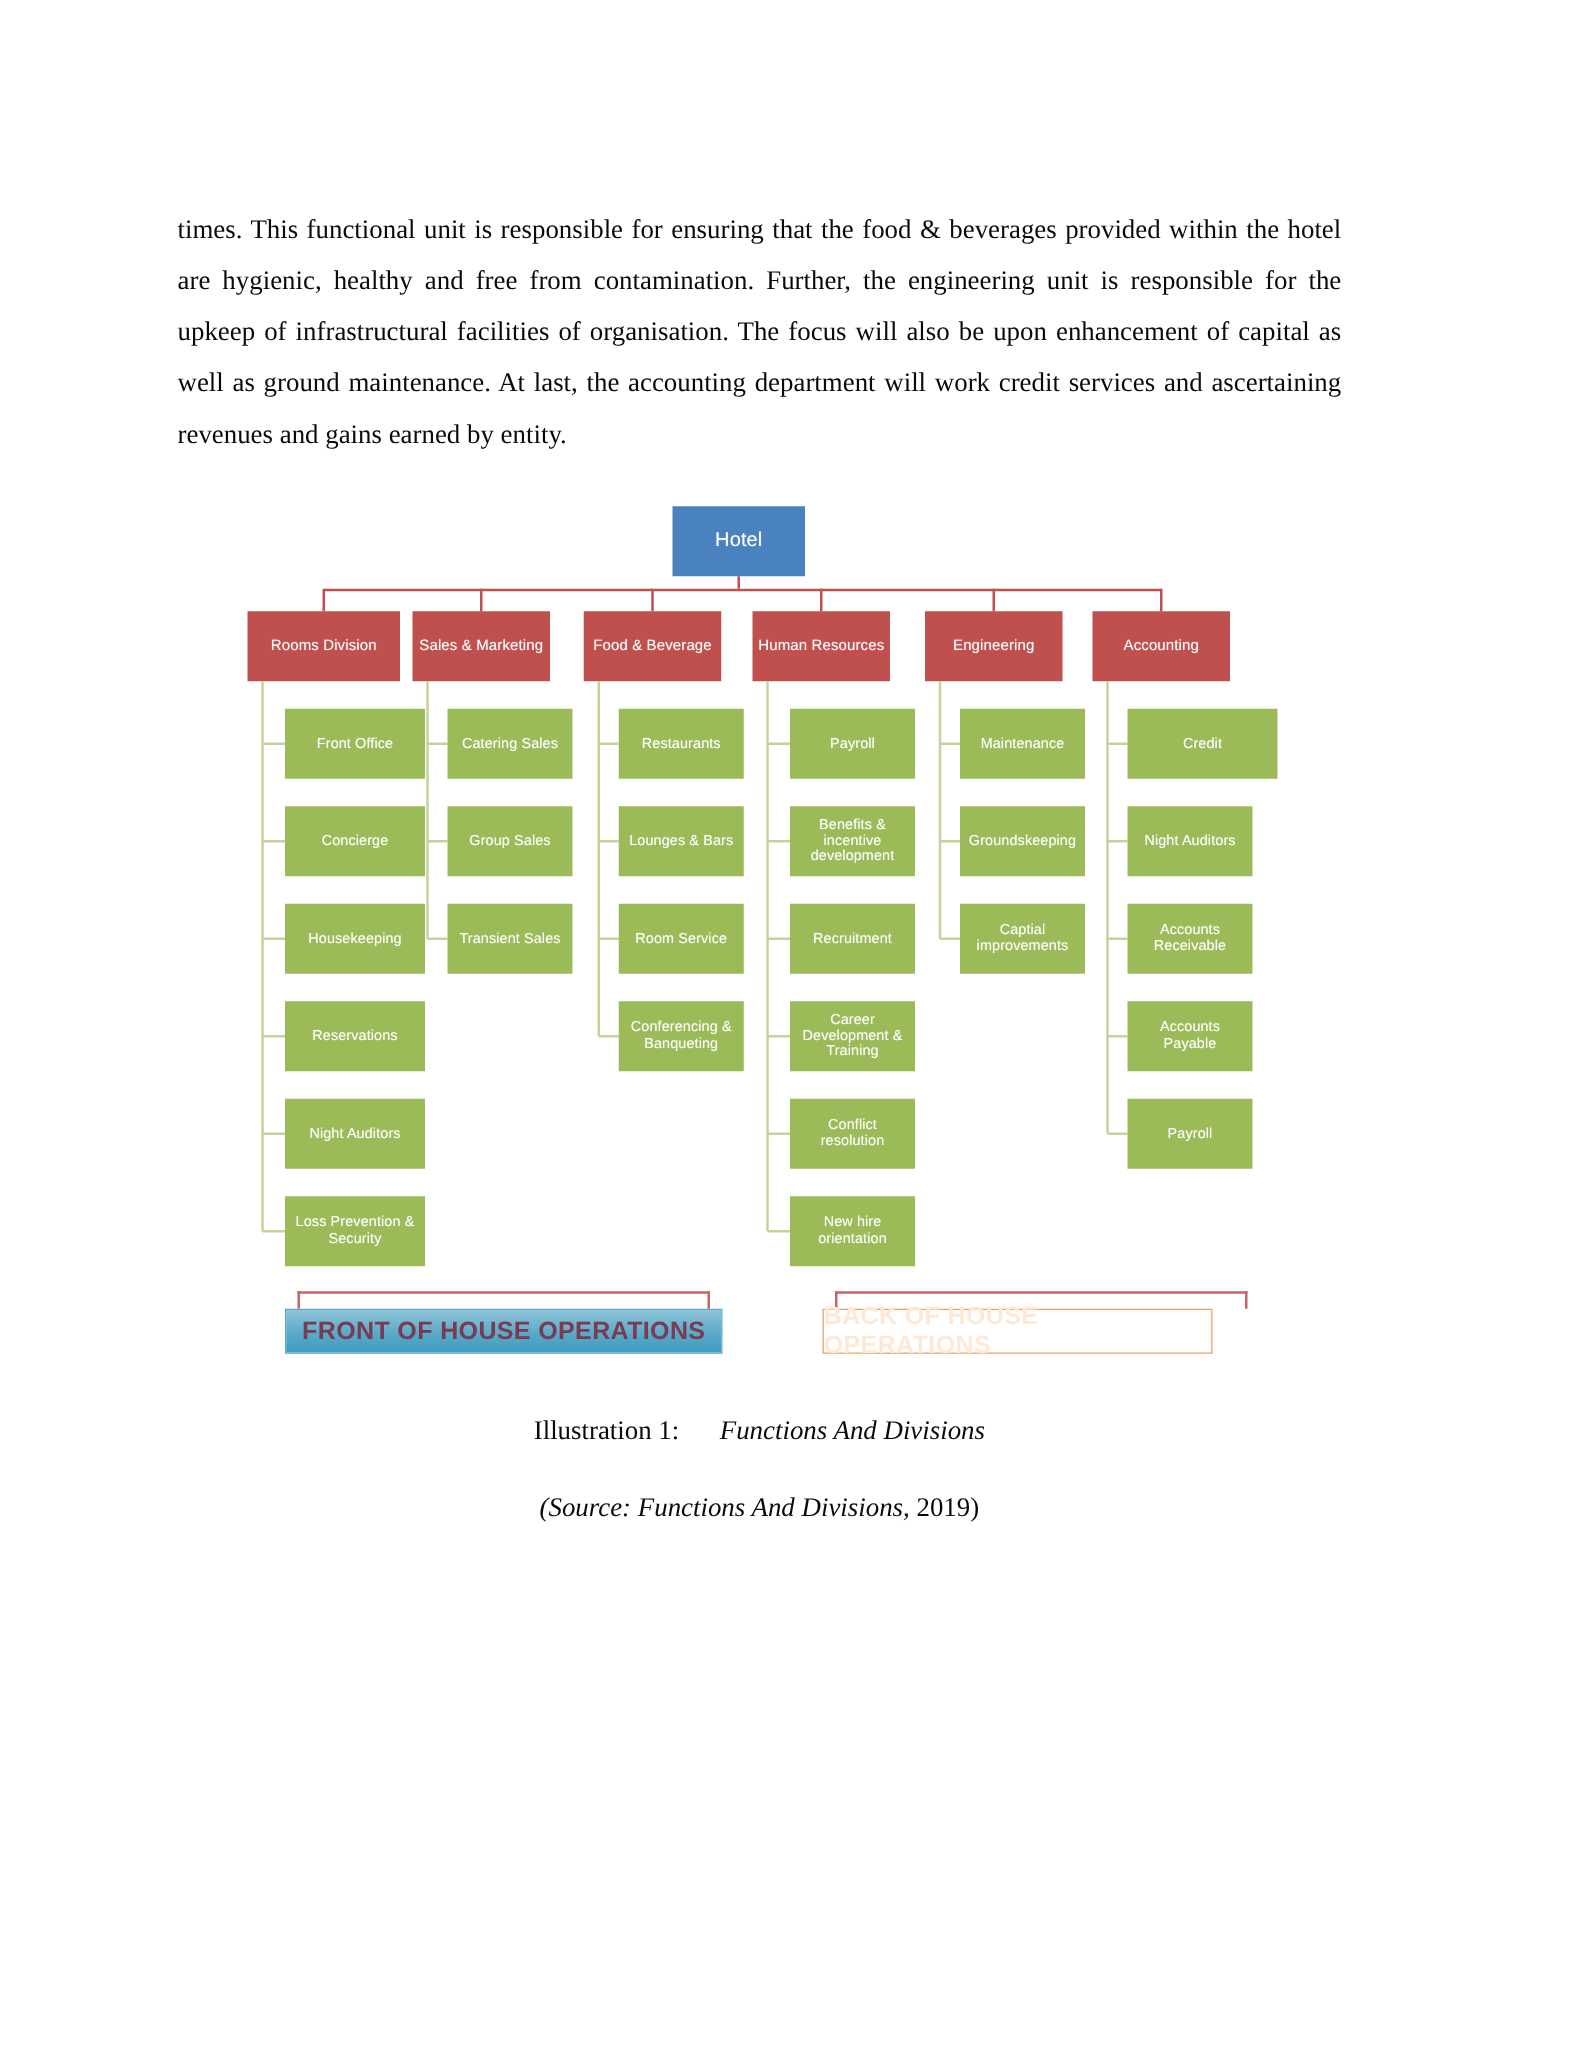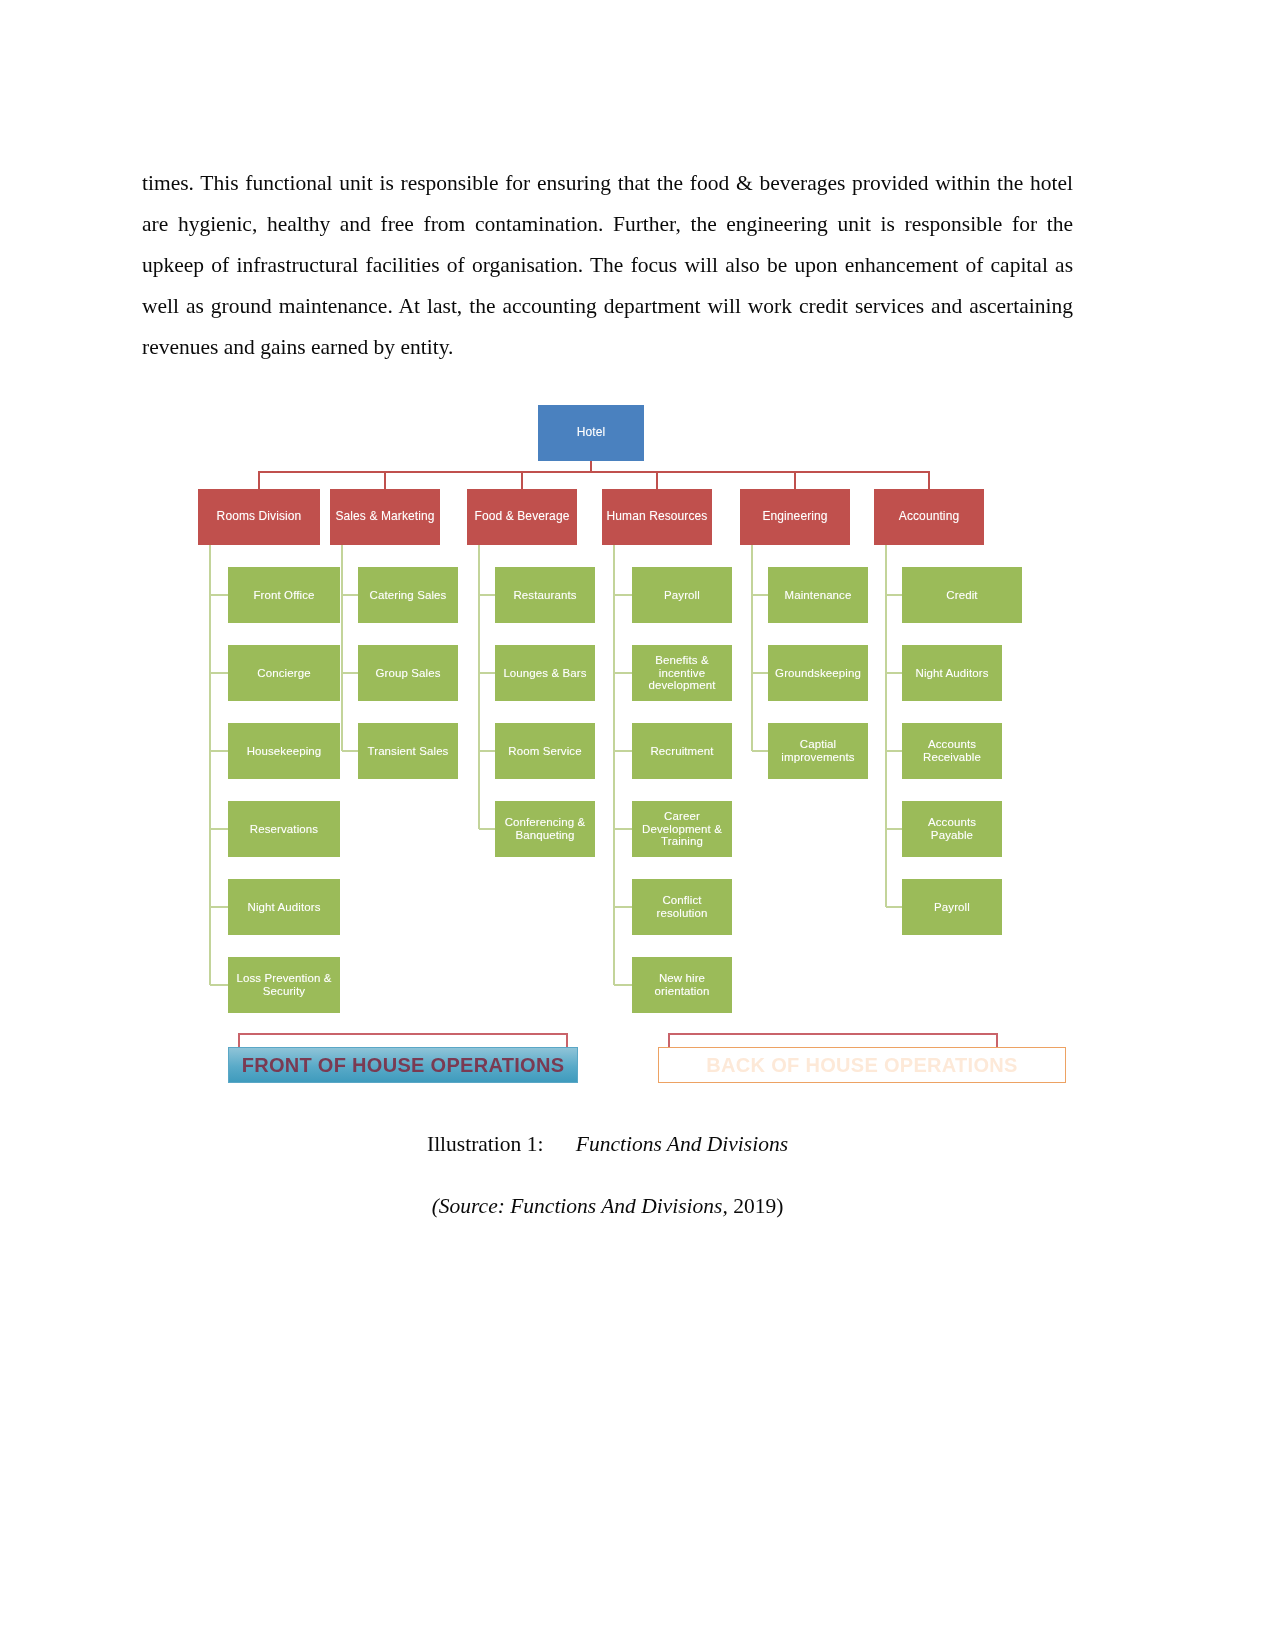--- a/index.html
+++ b/index.html
@@ -83,21 +83,21 @@
     justify-content: center;
     text-align: center;
     color: #ffffff;
     font-family: "Liberation Sans", sans-serif;
     letter-spacing: 0.1px;
     line-height: 1.12;
     text-shadow: 0 0 1px rgba(255,255,255,0.35);
   }
   .node-root {
     background: #4a81bf;
-    font-size: 12px;
+    font-size: 16px;
   }
   .node-div {
     background: #c0504d;
     font-size: 12px;
   }
   .node-sub {
     background: #9bbb59;
     font-size: 11.5px;
   }
 
@@ -290,21 +290,21 @@
       </div>
       <div class="conn-green" style="left: 696px; top: 501px; width: 16px; height: 2px;"></div>
       <div class="node node-sub" style="left: 712px; top: 474px; width: 100px; height: 56px;">
         <span style="padding: 0px 4px;">Payroll</span>
       </div>
       <div class="bracket" style="left: 48px; top: 628px; width: 330px;"></div>
       <div class="banner banner-front" style="left: 38px; top: 642px; width: 350px;">
         <span>FRONT OF HOUSE OPERATIONS</span>
       </div>
       <div class="bracket" style="left: 478px; top: 628px; width: 330px;"></div>
-      <div class="banner banner-back" style="left: 468px; top: 642px; width: 408px;">
+      <div class="banner banner-back" style="left: 468px; top: 642px; width: 312px;">
         <span>BACK OF HOUSE OPERATIONS</span>
       </div>
     </div>
 
   <p class="caption" id="caption-1">
     <span>Illustration 1:</span>
     <span class="ital">Functions And Divisions</span>
   </p>
 
   <p class="caption" id="caption-2">

